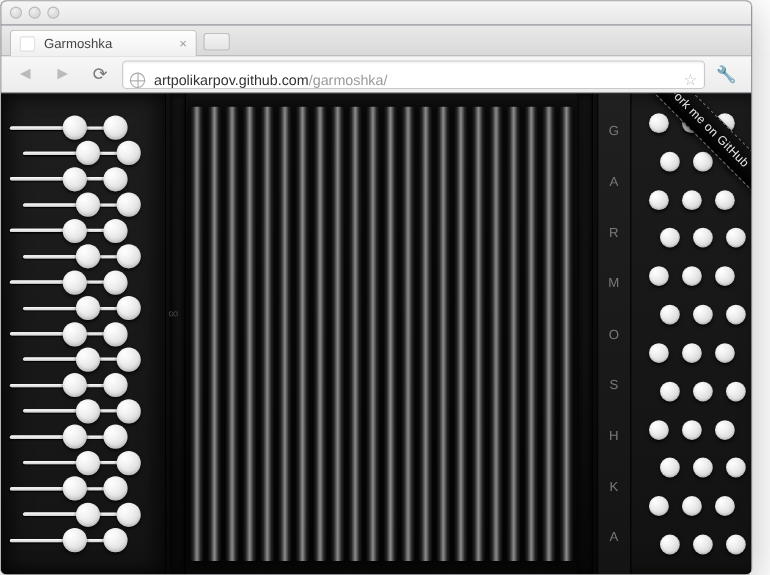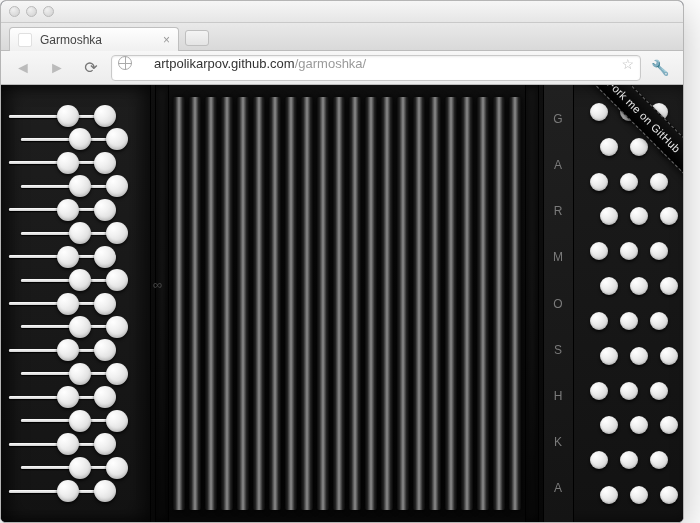--- a/index.html
+++ b/index.html
@@ -97,23 +97,23 @@
     border: 1px solid transparent;
   }
   .navbtn.disabled { color: #bbb; }
   .addrwrap {
     flex: 1;
     height: 26px;
     background: #fff;
     border: 1px solid #c9c9c9;
     border-radius: 4px;
     display: flex;
-    align-items: flex-start;
+    align-items: flex-end;
     padding: 0 6px;
-    gap: 22px;
+    gap: 8px;
     box-shadow: inset 0 1px 2px rgba(0,0,0,0.08);
   }
   .globe {
     width: 14px; height: 14px;
     border: 1px solid #aaa;
     border-radius: 50%;
     position: relative;
   }
   .globe::before {
     content: ""; position: absolute; left: 6px; top: -1px; width: 1px; height: 14px; background: #aaa;

